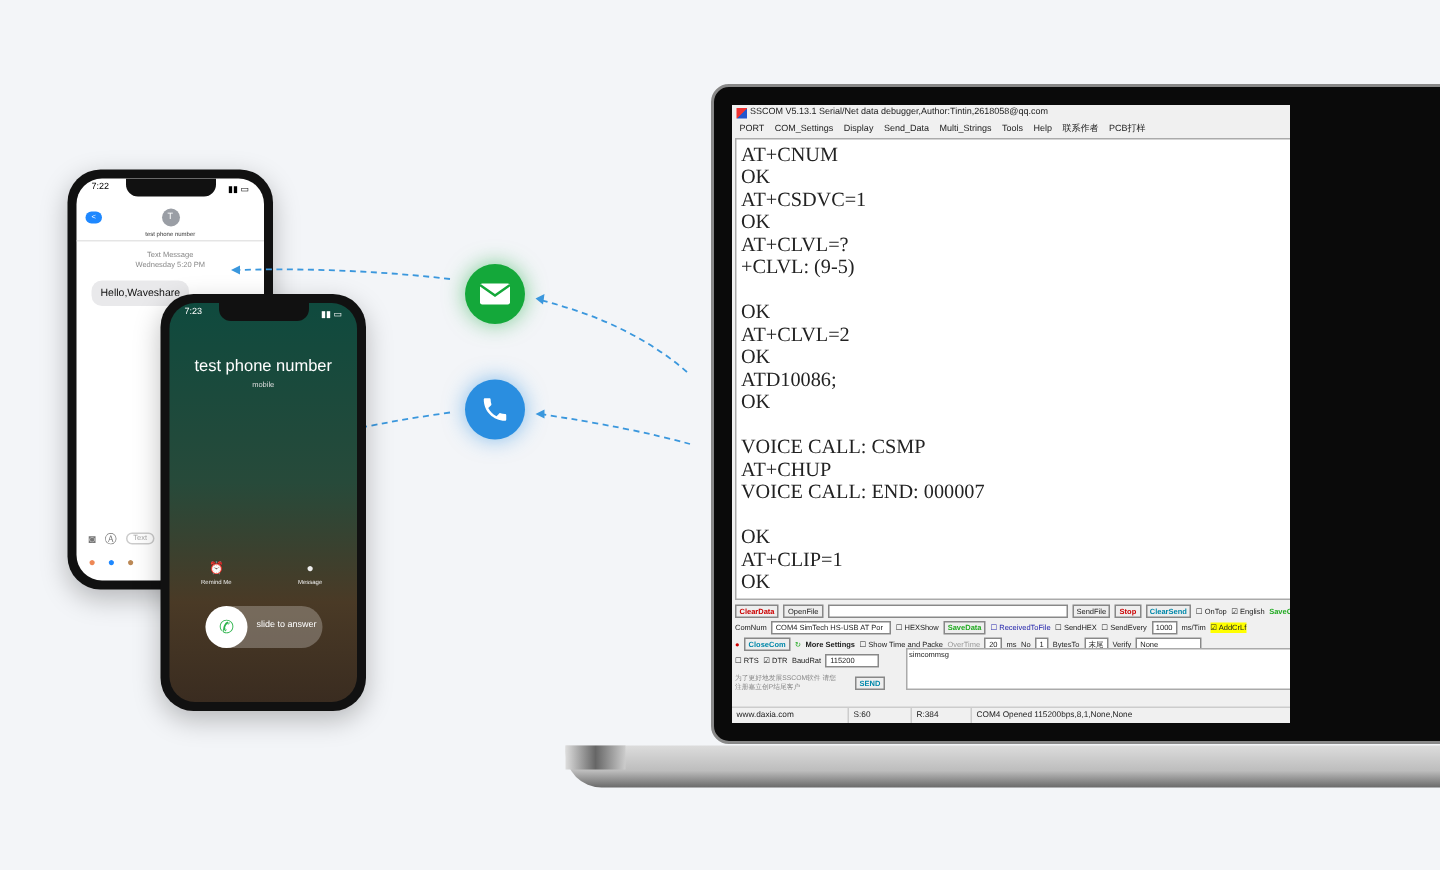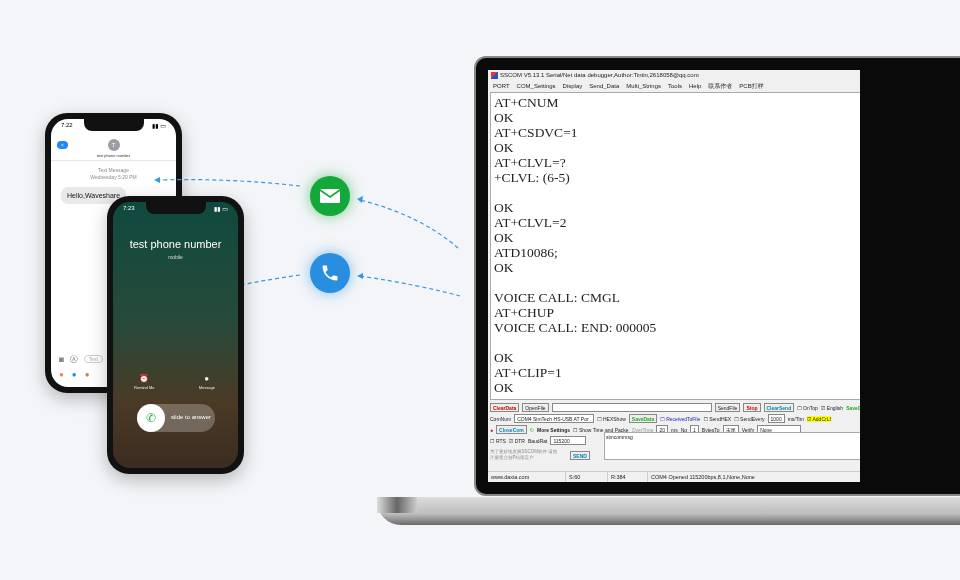--- a/index.html
+++ b/index.html
@@ -149,21 +149,21 @@
     <span>PORT</span>
     <span>COM_Settings</span>
     <span>Display</span>
     <span>Send_Data</span>
     <span>Multi_Strings</span>
     <span>Tools</span>
     <span>Help</span>
     <span>联系作者</span>
     <span>PCB打样</span>
   </div>
-  <div class="term" id="term"><div>AT+CNUM</div><div>OK</div><div>AT+CSDVC=1</div><div>OK</div><div>AT+CLVL=?</div><div>+CLVL: (6-5)</div><div>&nbsp;</div><div>OK</div><div>AT+CLVL=2</div><div>OK</div><div>ATD10086;</div><div>OK</div><div>&nbsp;</div><div>VOICE CALL: CMGL</div><div>AT+CHUP</div><div>VOICE CALL: END: 000005</div><div>&nbsp;</div><div>OK</div><div>AT+CLIP=1</div><div>OK</div></div>
+  <div class="term" id="term"><div>AT+CNUM</div><div>OK</div><div>AT+CSDVC=1</div><div>OK</div><div>AT+CLVL=?</div><div>+CLVL: (9-5)</div><div>&nbsp;</div><div>OK</div><div>AT+CLVL=2</div><div>OK</div><div>ATD10086;</div><div>OK</div><div>&nbsp;</div><div>VOICE CALL: CSMP</div><div>AT+CHUP</div><div>VOICE CALL: END: 000007</div><div>&nbsp;</div><div>OK</div><div>AT+CLIP=1</div><div>OK</div></div>
   <div class="vscroll">
     <span class="u" style="top:0">˄</span>
     <div class="th"></div>
     <span class="d" style="bottom:0">˅</span>
   </div>
   <div class="multi">
     <div class="multitab">Send Multi Char</div>
     <div id="mrows">
         <div class="mrow">
           <span class="cb"></span>

